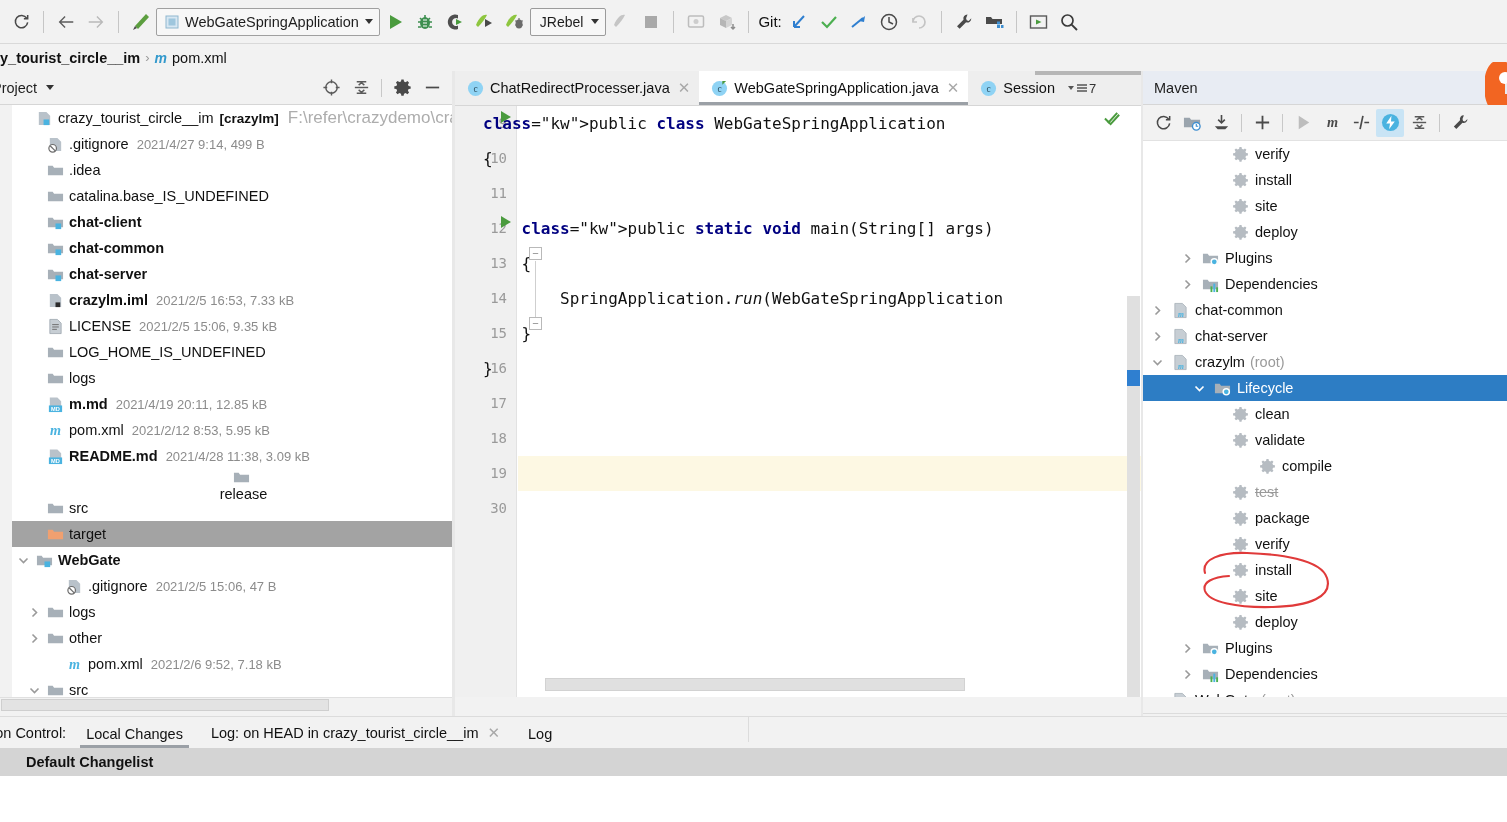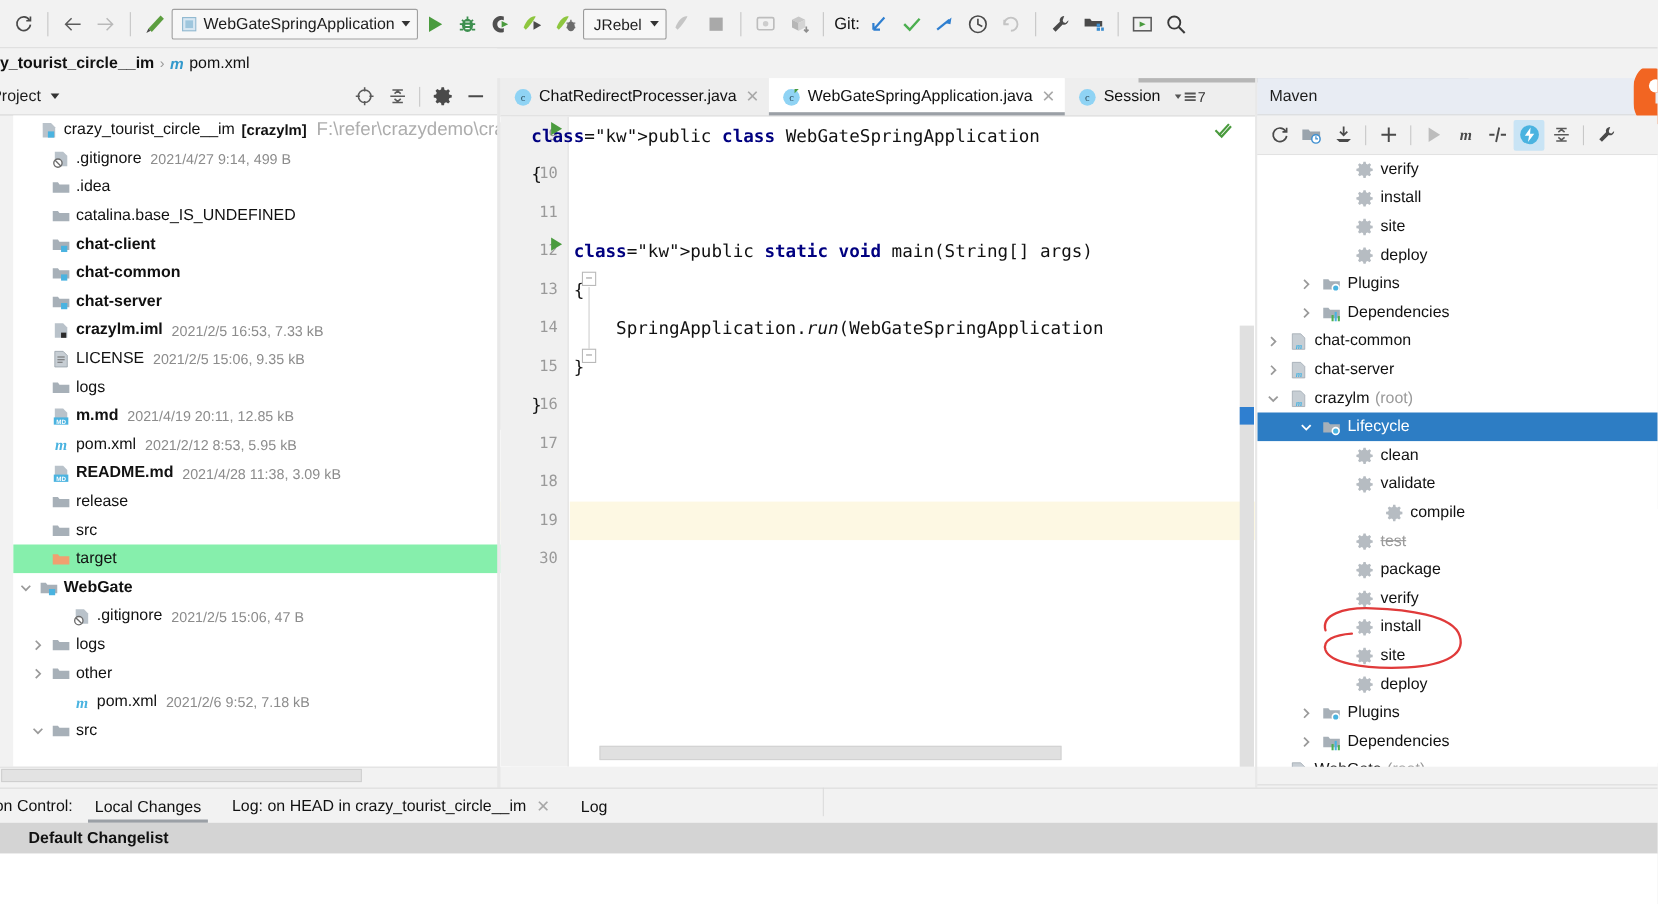--- a/index.html
+++ b/index.html
@@ -55,21 +55,21 @@
   .proj-caret { margin-left:9px; }
   .proj-actions { margin-left:auto; display:flex; align-items:center; gap:2px; padding-right:6px;}
   .pa-btn { width:28px;height:28px;display:flex;align-items:center;justify-content:center; }
   .pa-sep { width:1px;height:18px;background:#c8c8c8;margin:0 4px; }
 
   .proj-tree {
     position:absolute; left:12px; top:105px; width:452px; height:592px;
     background:#fff; overflow:hidden;
   }
   .trow { height:26px; display:flex; align-items:center; white-space:nowrap; position:relative;}
-  .trow.hl { background:#86efac; }
+  .trow.hl { background:#a3a3a3; }
   .t-arrow { width:22px; flex:0 0 auto; display:flex; align-items:center; justify-content:center;}
   .t-ico { width:20px; flex:0 0 auto; display:flex; align-items:center; justify-content:center; margin-right:4px;}
   .t-name { font-size:14.5px; color:#111; }
   .t-name.b { font-weight:bold; }
   .t-meta { font-size:13px; color:#8c8c8c; margin-left:8px; }
   .t-path { font-size:17px; color:#adadad; margin-left:9px; }
   .t-mod  { font-size:13.5px; color:#111; font-weight:bold; margin-left:6px;}
 
   
   .proj-vscroll{ position:absolute; right:4px; top:6px; width:7px; height:280px; background:#c9c9c9; border-radius:4px;}
@@ -472,20 +472,29 @@
           <span class="t-name">LICENSE</span>
           <span class="t-meta">2021/2/5 15:06, 9.35 kB</span>
         </div>
         <div class="trow" style="padding-left: 11px;">
           <span class="t-arrow"></span>
           <span class="t-ico">
             <svg width="17" height="17" viewBox="0 0 18 18">
               <path d="M1 4h5l1.5 2H17v8H1z" fill="#a7b0b8"></path>
             </svg>
           </span>
+          <span class="t-name">LOG_HOME_IS_UNDEFINED</span>
+        </div>
+        <div class="trow" style="padding-left: 11px;">
+          <span class="t-arrow"></span>
+          <span class="t-ico">
+            <svg width="17" height="17" viewBox="0 0 18 18">
+              <path d="M1 4h5l1.5 2H17v8H1z" fill="#a7b0b8"></path>
+            </svg>
+          </span>
           <span class="t-name">logs</span>
         </div>
         <div class="trow" style="padding-left: 11px;">
           <span class="t-arrow"></span>
           <span class="t-ico">
             <svg width="17" height="17" viewBox="0 0 18 18">
               <path d="M3 1.5h8l4 4v6H3z" fill="#b9c2ca"></path>
               <rect x="2" y="10" width="14" height="7" fill="#4ab3e0"></rect>
               <text x="9" y="16" font-size="6" font-family="Liberation Sans, sans-serif" font-weight="bold" fill="#fff" text-anchor="middle">MD</text>
             </svg>
@@ -508,21 +517,21 @@
           <span class="t-ico">
             <svg width="17" height="17" viewBox="0 0 18 18">
               <path d="M3 1.5h8l4 4v6H3z" fill="#b9c2ca"></path>
               <rect x="2" y="10" width="14" height="7" fill="#4ab3e0"></rect>
               <text x="9" y="16" font-size="6" font-family="Liberation Sans, sans-serif" font-weight="bold" fill="#fff" text-anchor="middle">MD</text>
             </svg>
           </span>
           <span class="t-name b">README.md</span>
           <span class="t-meta">2021/4/28 11:38, 3.09 kB</span>
         </div>
-        <div class="trow" style="padding-left: 11px;">
+        <div class="trow" style="padding-left: 11px; flex-direction: column;">
           <span class="t-arrow"></span>
           <span class="t-ico">
             <svg width="17" height="17" viewBox="0 0 18 18">
               <path d="M1 4h5l1.5 2H17v8H1z" fill="#a7b0b8"></path>
             </svg>
           </span>
           <span class="t-name">release</span>
         </div>
         <div class="trow" style="padding-left: 11px;">
           <span class="t-arrow"></span>
@@ -909,21 +918,21 @@
           </span>
           <span class="m-ico">
             <svg width="17" height="17" viewBox="0 0 18 18">
               <path d="M3 1.5h8l4 4v11H3z" fill="#c7ced4" stroke="#9aa4ad" stroke-width="0.7"></path>
               <text x="9.5" y="16" font-size="8" font-style="italic" font-weight="bold" font-family="Liberation Serif, serif" fill="#4ab3e0" text-anchor="middle">m</text>
             </svg>
           </span>
           <span class="m-name">crazylm</span>
           <span class="m-root">(root)</span>
         </div>
-        <div class="mrow sel" style="padding-left: 32px; width: 364px;">
+        <div class="mrow sel" style="padding-left: 44px; width: 364px;">
           <span class="m-arrow">
             <svg width="11" height="11" viewBox="0 0 11 11">
               <path d="M1.5 3.5 L5.5 7.5 L9.5 3.5" stroke="#ffffff" stroke-width="1.7" fill="none"></path>
             </svg>
           </span>
           <span class="m-ico">
             <svg width="17" height="17" viewBox="0 0 18 18">
               <path d="M1 4h5l1.5 2H17v8H1z" fill="#a7b0b8"></path>
               <circle cx="13" cy="12.5" r="4" fill="#fff"></circle>
               <path d="M13 10a2.5 2.5 0 1 0 0 5 2.5 2.5 0 0 0 0-5z" fill="#4ab3e0"></path>

